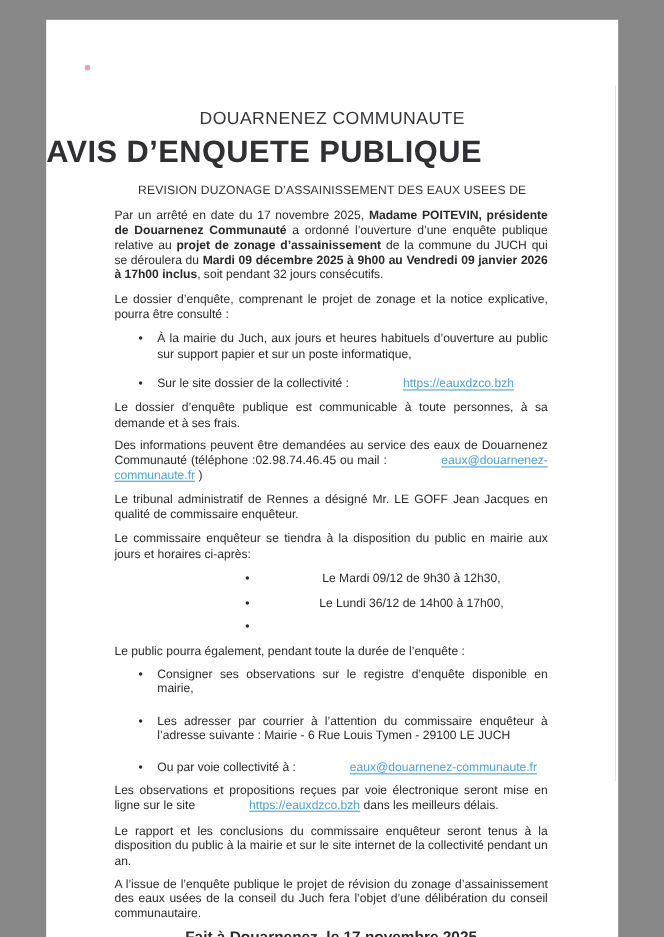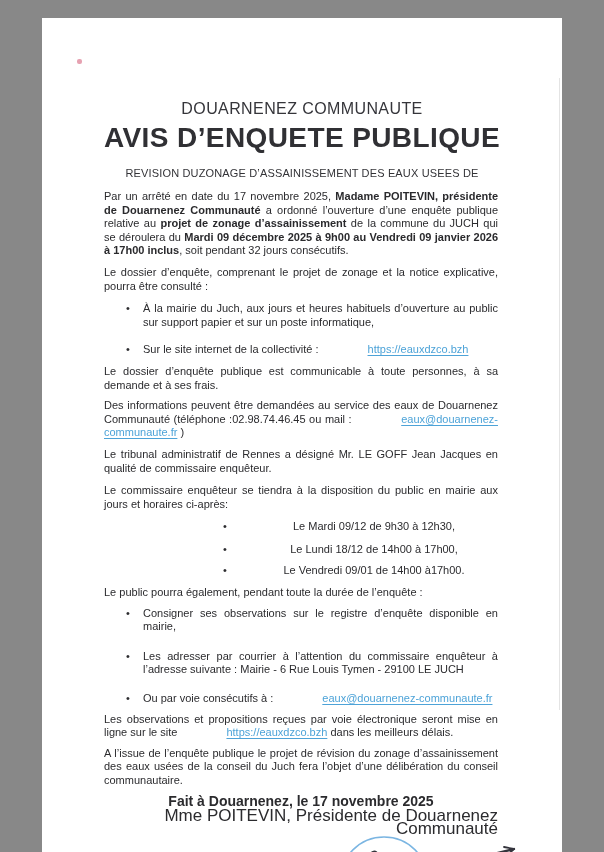--- a/index.html
+++ b/index.html
@@ -25,21 +25,21 @@
   }
   
   .org {
     margin-top:82px;
     text-align:center;
     font-size:16px; letter-spacing:.4px;
     color:#35353a;
   }
   .title {
     margin-top:4px;
-    text-align:center;
+    text-align:left;
     font-size:28px; font-weight:bold; letter-spacing:.4px;
     color:#303034;
   }
   .subtitle {
     margin-top:12px;
     text-align:center;
     font-size:11px; line-height:14px; letter-spacing:.15px;
     color:#333337;
   }
   
@@ -93,63 +93,63 @@
 
     <p class="mt8">Le dossier d’enquête, comprenant le projet de zonage et la notice explicative, pourra être consulté :</p>
 
     <div class="bullet-row mt9">
       <span class="blt">•</span>
       <span class="btxt">À la mairie du Juch, aux jours et heures habituels d’ouverture au public sur support papier et sur un poste informatique,</span>
     </div>
 
     <div class="bullet-row mt14">
       <span class="blt">•</span>
-      <span class="btxt"><span>Sur le site internet de la collectivité : </span><a class="lnk">https://eauxdzco.bzh</a></span>
+      <span class="btxt"><span>Sur le site dossier de la collectivité : </span><a class="lnk">https://eauxdzco.bzh</a></span>
     </div>
 
     <p class="mt8">Le dossier d’enquête publique est communicable à toute personnes, à sa demande et à ses frais.</p>
 
     <p class="mt7"><span>Des informations peuvent être demandées au service des eaux de Douarnenez Communauté (téléphone :02.98.74.46.45 ou mail : </span><a class="lnk">eaux@douarnenez-communaute.fr</a><span> )</span></p>
 
     <p class="mt8">Le tribunal administratif de Rennes a désigné Mr. LE GOFF Jean Jacques en qualité de commissaire enquêteur.</p>
 
     <p class="mt9">Le commissaire enquêteur se tiendra à la disposition du public en mairie aux jours et horaires ci-après:</p>
 
     <div class="bullet-row sched mt9">
       <span class="blt">•</span>
       <span class="btxt">Le Mardi 09/12 de 9h30 à 12h30,</span>
     </div>
     <div class="bullet-row sched mt9">
       <span class="blt">•</span>
-      <span class="btxt">Le Lundi 18/12 de 14h00 à 17h00,</span>
+      <span class="btxt">Le Lundi 36/12 de 14h00 à 17h00,</span>
     </div>
     <div class="bullet-row sched mt8">
       <span class="blt">•</span>
-      <span class="btxt">Le Vendredi 09/01 de 14h00 à17h00.</span>
     </div>
 
     <p class="mt8">Le public pourra également, pendant toute la durée de l’enquête :</p>
 
     <div class="bullet-row mt7">
       <span class="blt">•</span>
       <span class="btxt">Consigner ses observations sur le registre d’enquête disponible en mairie,</span>
     </div>
 
     <div class="bullet-row mt16">
       <span class="blt">•</span>
       <span class="btxt">Les adresser par courrier à l’attention du commissaire enquêteur à l’adresse suivante : Mairie - 6 Rue Louis Tymen - 29100 LE JUCH</span>
     </div>
 
     <div class="bullet-row mt15">
       <span class="blt">•</span>
-      <span class="btxt"><span>Ou par voie consécutifs à : </span><a class="lnk">eaux@douarnenez-communaute.fr</a></span>
+      <span class="btxt"><span>Ou par voie collectivité à : </span><a class="lnk">eaux@douarnenez-communaute.fr</a></span>
     </div>
 
     <p class="mt7"><span>Les observations et propositions reçues par voie électronique seront mise en ligne sur le site </span><a class="lnk">https://eauxdzco.bzh</a><span> dans les meilleurs délais.</span></p>
 
+    <p class="mt10">Le rapport et les conclusions du commissaire enquêteur seront tenus à la disposition du public à la mairie et sur le site internet de la collectivité pendant un an.</p>
 
     <p class="mt7">A l’issue de l’enquête publique le projet de révision du zonage d’assainissement des eaux usées de la conseil du Juch fera l’objet d’une délibération du conseil communautaire.</p>
 
     <div class="date-line">Fait à Douarnenez, le 17 novembre 2025</div>
     <div class="signatory">Mme POITEVIN, Présidente de Douarnenez Communauté</div>
   </main>
 
   <div class="sig-area">
     <svg width="604" height="95" viewBox="0 0 604 95">
 

